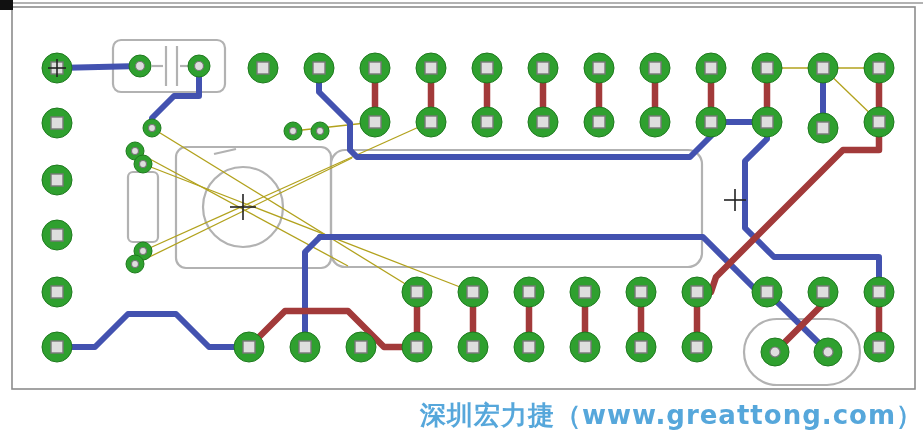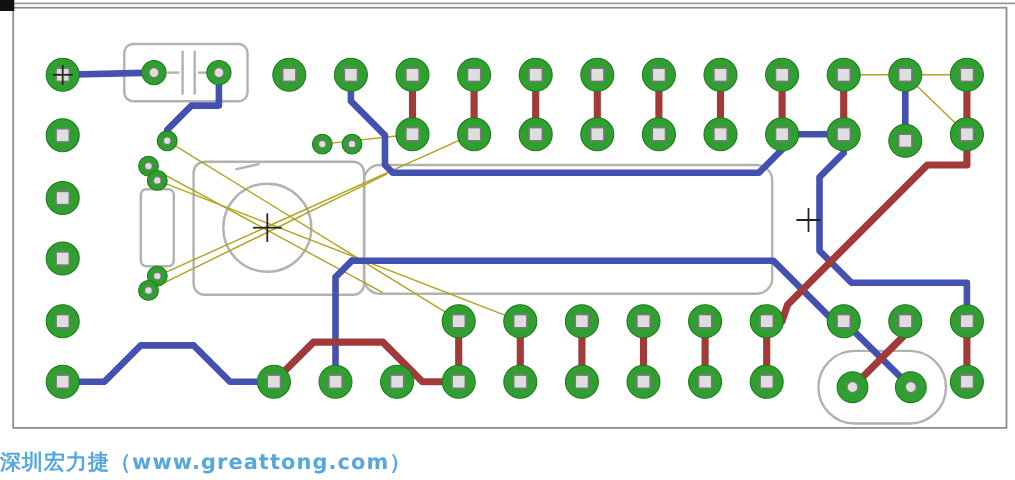--- a/index.html
+++ b/index.html
@@ -1,20 +1,20 @@
 <!DOCTYPE html>
 <html><head>
 <meta charset="utf-8">
 <style>
   html,body{margin:0;padding:0;background:#ffffff;}
   #app{position:relative;width:923px;height:436px;background:#ffffff;overflow:hidden;
        font-family:"DejaVu Sans",sans-serif;}
   #board-svg{position:absolute;left:0;top:0;}
-  .watermark{position:absolute;left:0;bottom:3px;width:100%;text-align:left;
-             font-size:19px;font-weight:bold;letter-spacing:1px;
+  .watermark{position:absolute;left:0;bottom:3px;width:100%;text-align:right;
+             font-size:26px;font-weight:bold;letter-spacing:1px;
              font-family:"DejaVu Sans",sans-serif;}
 </style>
 </head>
 <body>
 
 <div id="app">
   <svg id="board-svg" width="923" height="436" viewBox="0 0 923 436">
       <line x1="0" y1="3" x2="923" y2="3" stroke="#999999" stroke-width="1.5"></line>
       <rect x="12" y="7" width="903" height="382" fill="#ffffff" stroke="#8c8c8c" stroke-width="1.6"></rect>
       <rect x="0" y="0" width="13" height="10" fill="#111111"></rect>

